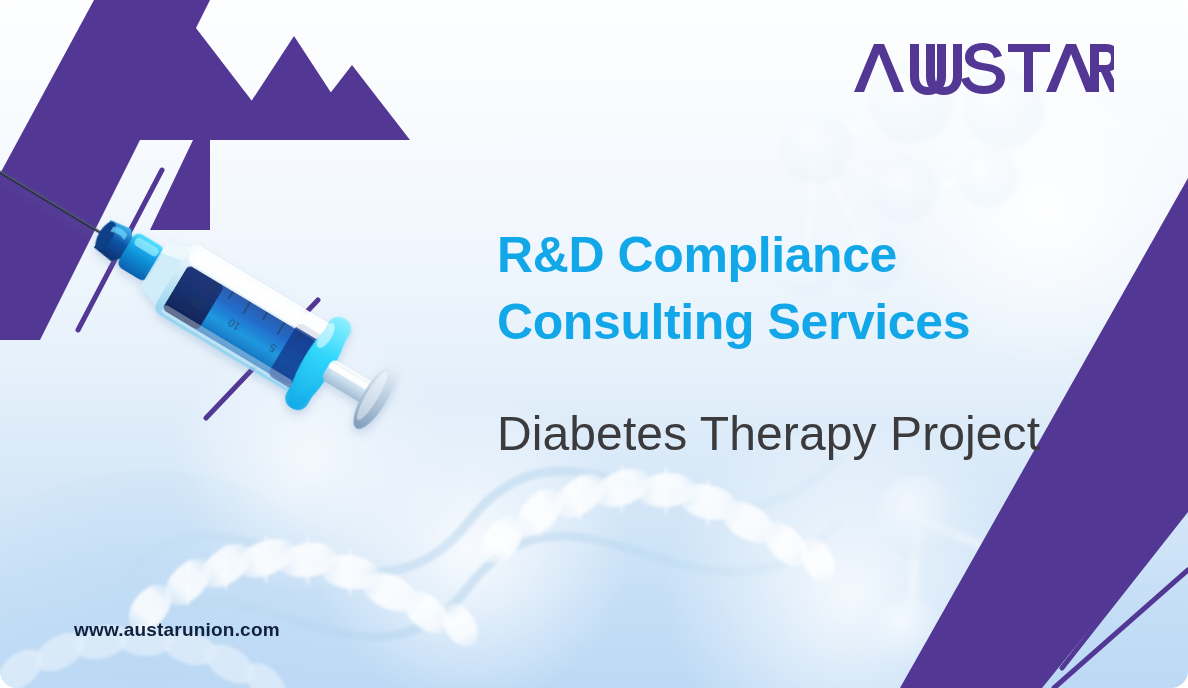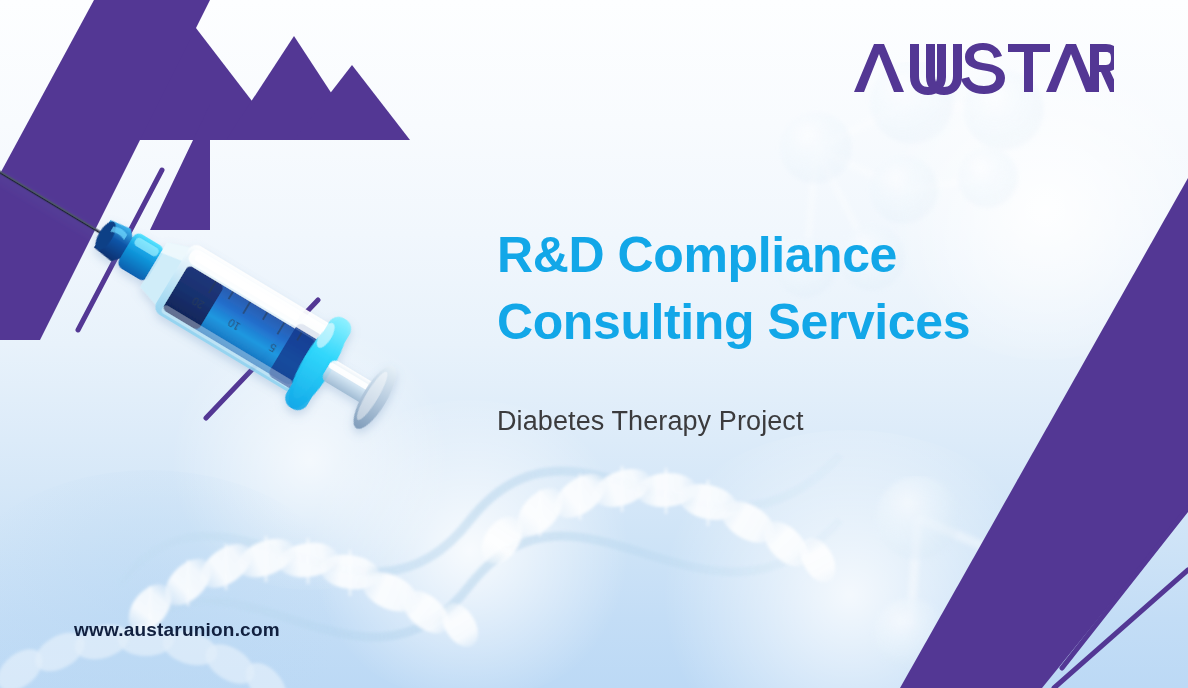--- a/index.html
+++ b/index.html
@@ -16,20 +16,21 @@
     background:
       linear-gradient(to bottom,
         #fdfeff 0%,
         #f8fbfe 18%,
         #f1f7fd 34%,
         #e8f2fb 50%,
         #dcebf9 64%,
         #cfe4f7 78%,
         #c3ddf6 90%,
         #bcd9f5 100%);
+    border-radius: 17px;
   }
 
   
   .bloom {
     position: absolute;
     border-radius: 50%;
     pointer-events: none;
   }
 
   
@@ -57,21 +58,21 @@
     font-weight: 700;
     line-height: 1.33;
     color: #12a7e8;
     letter-spacing: -0.4px;
     white-space: pre-line;
   }
   #subtitle {
     position: absolute;
     left: 497px;
     top: 406px;
-    font-size: 27px;
+    font-size: 48px;
     font-weight: 400;
     color: #3b3b3d;
     letter-spacing: 0.1px;
   }
   #website {
     position: absolute;
     left: 74px;
     top: 619px;
     font-size: 19px;
     font-weight: 700;

